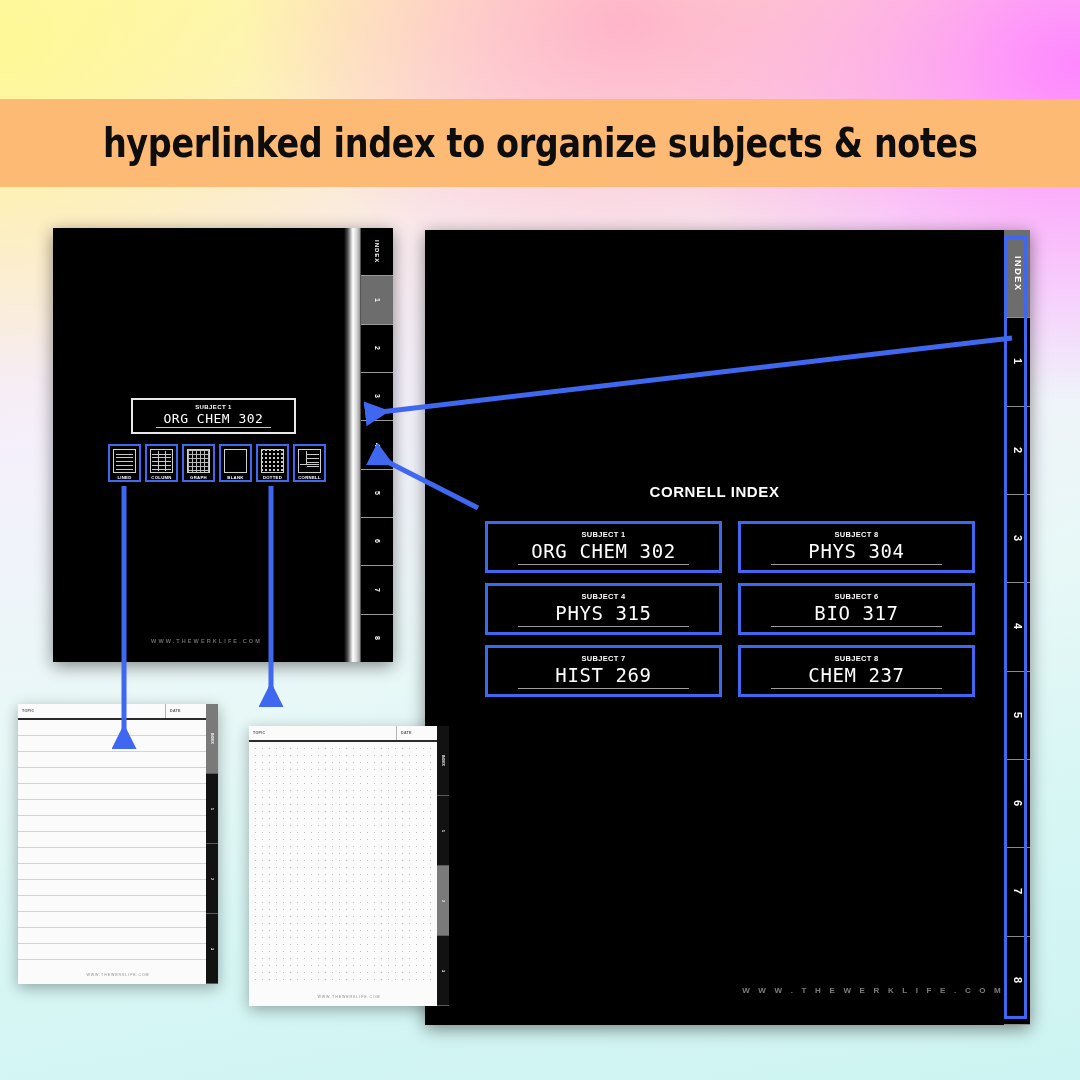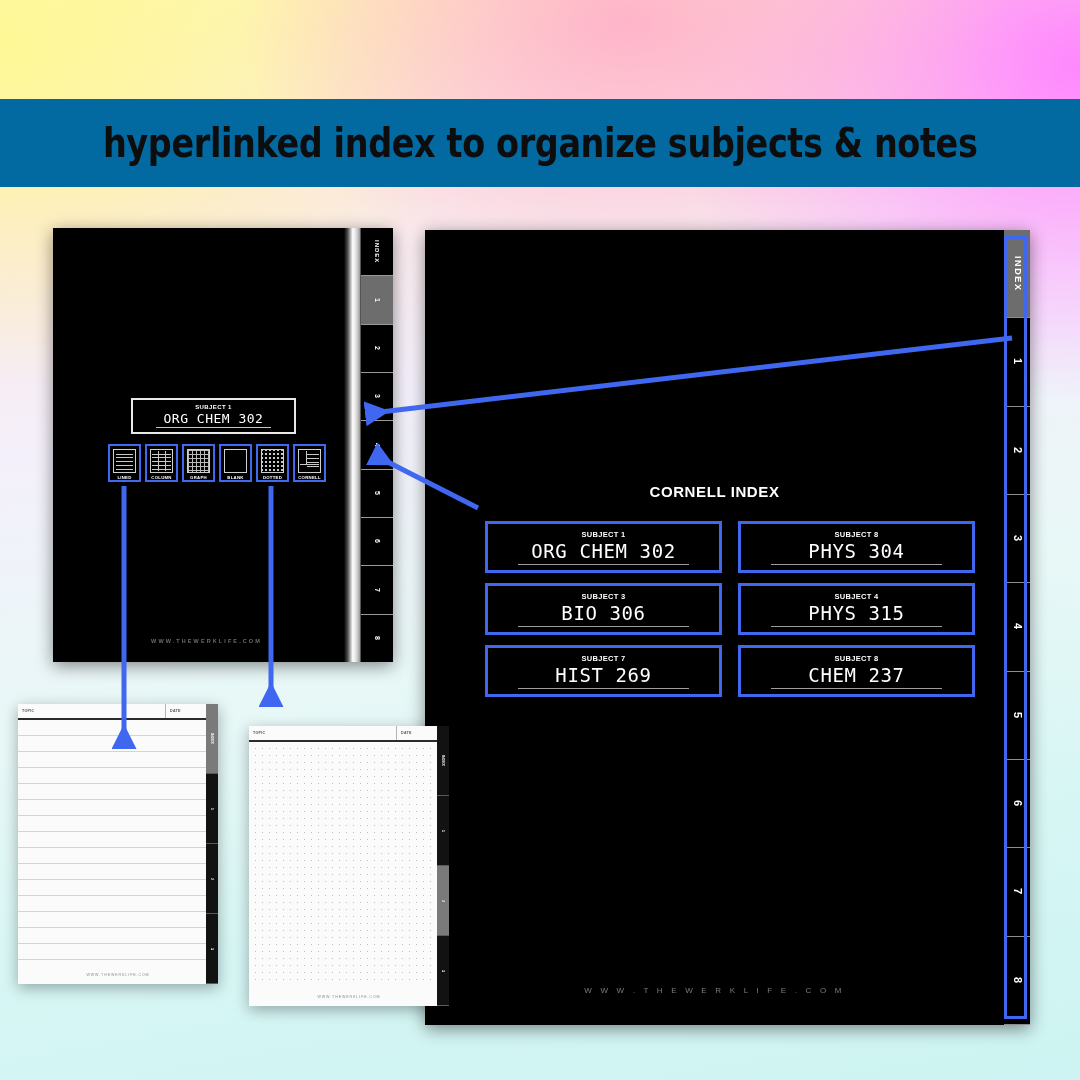--- a/index.html
+++ b/index.html
@@ -10,21 +10,21 @@
     background:
       radial-gradient(ellipse 620px 420px at 58% 2%, rgba(255,170,200,.85) 0%, rgba(255,190,210,0) 62%),
       radial-gradient(ellipse 700px 560px at 100% 6%, rgba(255,130,255,.95) 0%, rgba(255,150,255,0) 60%),
       radial-gradient(ellipse 760px 520px at 0% 4%, rgba(255,248,150,1) 0%, rgba(255,250,180,0) 65%),
       linear-gradient(170deg, #fdf6b8 0%, #fbe7e6 18%, #f4f0fb 36%, #e8f8f7 58%, #d6f6f4 78%, #cdf4f2 100%);
   }
 
   
   .banner{
     position:absolute; left:0; top:99px; width:1080px; height:88px;
-    background:#0369a1; display:flex; align-items:center; justify-content:center;
+    background:#fdba74; display:flex; align-items:center; justify-content:center;
   }
   .banner-text{
     font-family:"DejaVu Sans Condensed","Liberation Sans", sans-serif;
     font-size:40px; font-weight:700; color:#0d0d0d;
     letter-spacing:-.4px; transform:scaleX(.93); white-space:nowrap;
   }
 
   
   .page{ position:absolute; background:#000; box-shadow:0 4px 16px rgba(0,0,0,.45); }
 
@@ -107,22 +107,22 @@
     height:52px; background:#000; border:3px solid #3f67ef;
     display:flex; flex-direction:column; align-items:center; justify-content:center;
   }
   .sbox .lbl{ color:#fff; font-size:7.5px; font-weight:800; letter-spacing:.3px; }
   .sbox .val{
     font-family:"DejaVu Sans Mono","Liberation Mono", monospace;
     color:#fff; font-size:19px; letter-spacing:.6px; margin-top:1px;
     border-bottom:1px solid #9d9d9d; padding:0 2px 2px 2px; width:74%; text-align:center;
   }
   .main-wm{
-    position:absolute; left:0; right:26px; bottom:30px; text-align:center;
-    color:#7d7d7d; font-size:8px; letter-spacing:3.2px; font-weight:400;
+    position:absolute; left:0; right:26px; bottom:30px; text-align:right;
+    color:#7d7d7d; font-size:8px; letter-spacing:3.2px; font-weight:700;
   }
 
   
   .wpage{ position:absolute; background:#fbfbfb; box-shadow:0 4px 14px rgba(0,0,0,.32); }
   .wpage .hdr{ position:absolute; left:0; top:0; right:0; height:16px; display:flex; border-bottom:2px solid #2b2b2b; }
   .wpage .hdr .c{ border-right:1px solid #b4b4b4; height:100%; display:flex; align-items:center; padding-left:4px; }
   .wpage .hdr .c span{ font-size:3.6px; color:#555; font-weight:700; letter-spacing:.3px; }
   .wpage .body{ position:absolute; left:0; right:0; top:16px; bottom:22px; }
   .wpage .wwm{ position:absolute; left:0; right:0; bottom:7px; text-align:center; font-size:3.6px; color:#8a8a8a; letter-spacing:.9px; }
   .wpage .wtabs{
@@ -280,26 +280,26 @@
   <div class="subject-grid" id="subject-grid">
       <div class="sbox">
         <div class="lbl">SUBJECT 1</div>
         <div class="val">ORG CHEM 302</div>
       </div>
       <div class="sbox">
         <div class="lbl">SUBJECT 8</div>
         <div class="val">PHYS 304</div>
       </div>
       <div class="sbox">
-        <div class="lbl">SUBJECT 3</div>
-        <div class="val">BIO 306</div>
-      </div>
-      <div class="sbox">
         <div class="lbl">SUBJECT 4</div>
         <div class="val">PHYS 315</div>
+      </div>
+      <div class="sbox">
+        <div class="lbl">SUBJECT 6</div>
+        <div class="val">BIO 317</div>
       </div>
       <div class="sbox">
         <div class="lbl">SUBJECT 7</div>
         <div class="val">HIST 269</div>
       </div>
       <div class="sbox">
         <div class="lbl">SUBJECT 8</div>
         <div class="val">CHEM 237</div>
       </div>
     </div>

